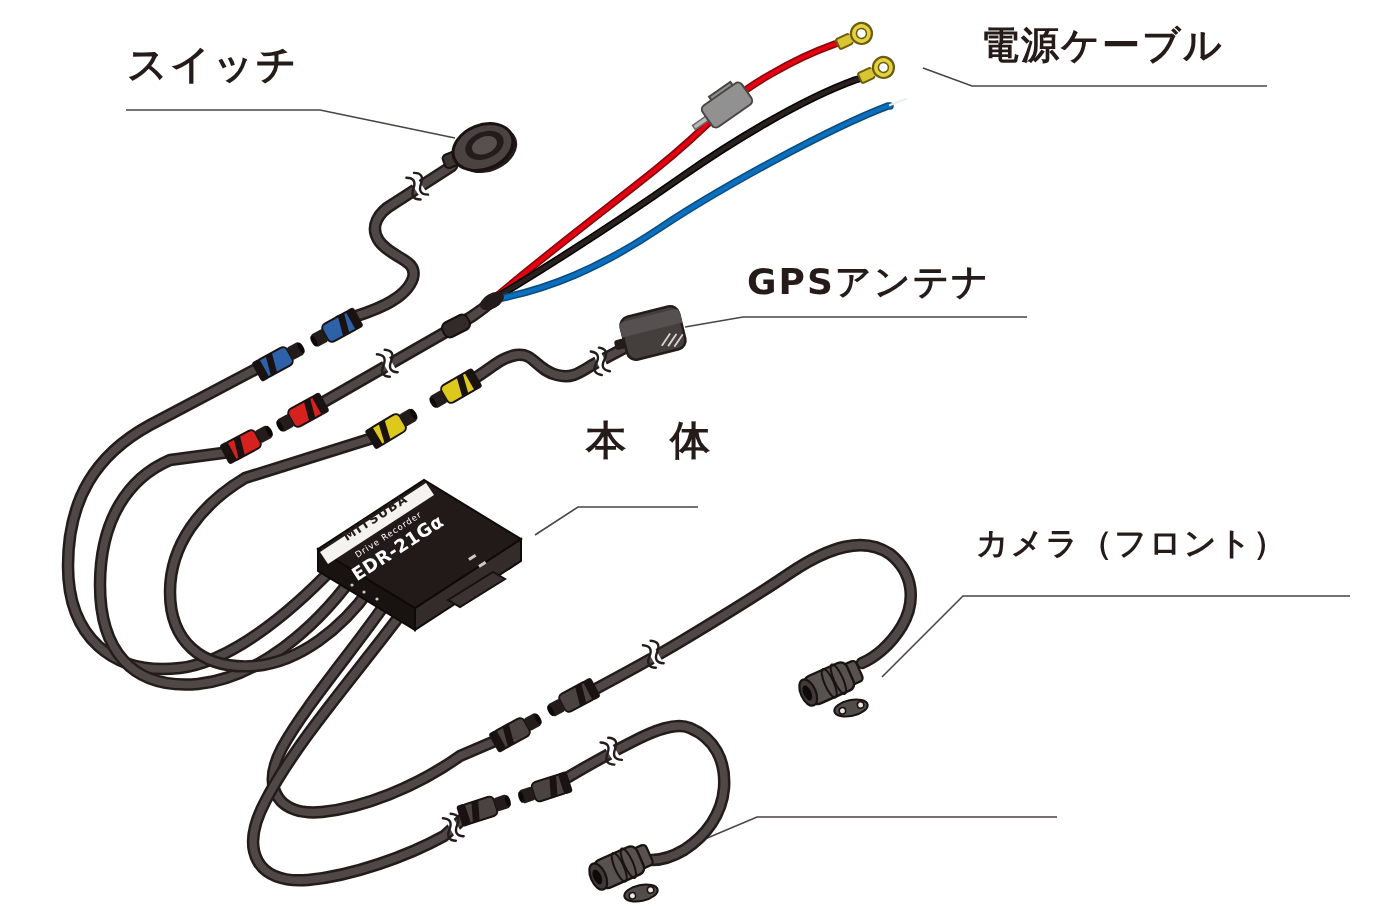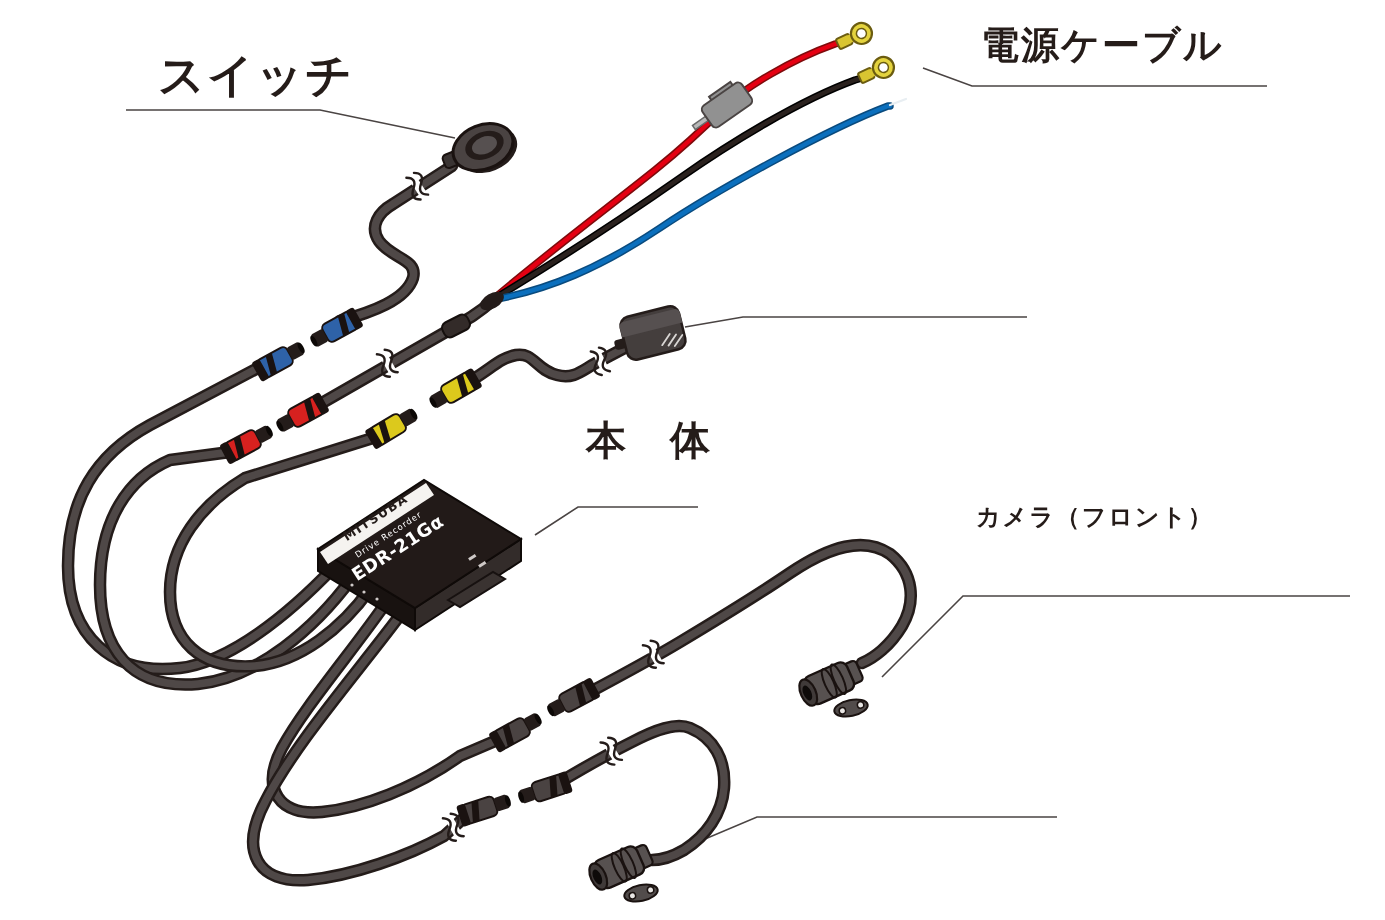--- a/index.html
+++ b/index.html
@@ -284,17 +284,18 @@
     <g fill="#cfcac8">
       <circle cx="352" cy="585" r="1.6"></circle>
           <circle cx="364" cy="592" r="1.6"></circle>
           <circle cx="377" cy="599" r="1.6"></circle>
       <rect x="468" y="556" width="8" height="3" transform="rotate(-33 472 557)"></rect>
       <rect x="478" y="563" width="8" height="3" transform="rotate(-33 482 564)"></rect>
     </g>
   </g>
 </svg>
 
-<div class="lbl" style="left:127px;top:52px;font-size:46px;margin-left:31px;">スイッチ</div>
+<div class="lbl" style="left:127px;top:44px;font-size:40px;">スイッチ</div>
 <div class="lbl" style="left:981px;top:26px;font-size:38px;">電源ケーブル</div>
+<div class="lbl" style="left:747px;top:264px;font-size:36px;">GPSアンテナ</div>
 <div class="lbl" style="left:586px;top:420px;font-size:40px;">本　体</div>
-<div class="lbl" style="left:976px;top:505px;font-size:24px;">カメラ（フロント）</div>
+<div class="lbl" style="left:976px;top:530px;font-size:32px;font-family:Liberation Mono, monospace;">カメラ（フロント）</div>
 </div>
 
 </body></html>

